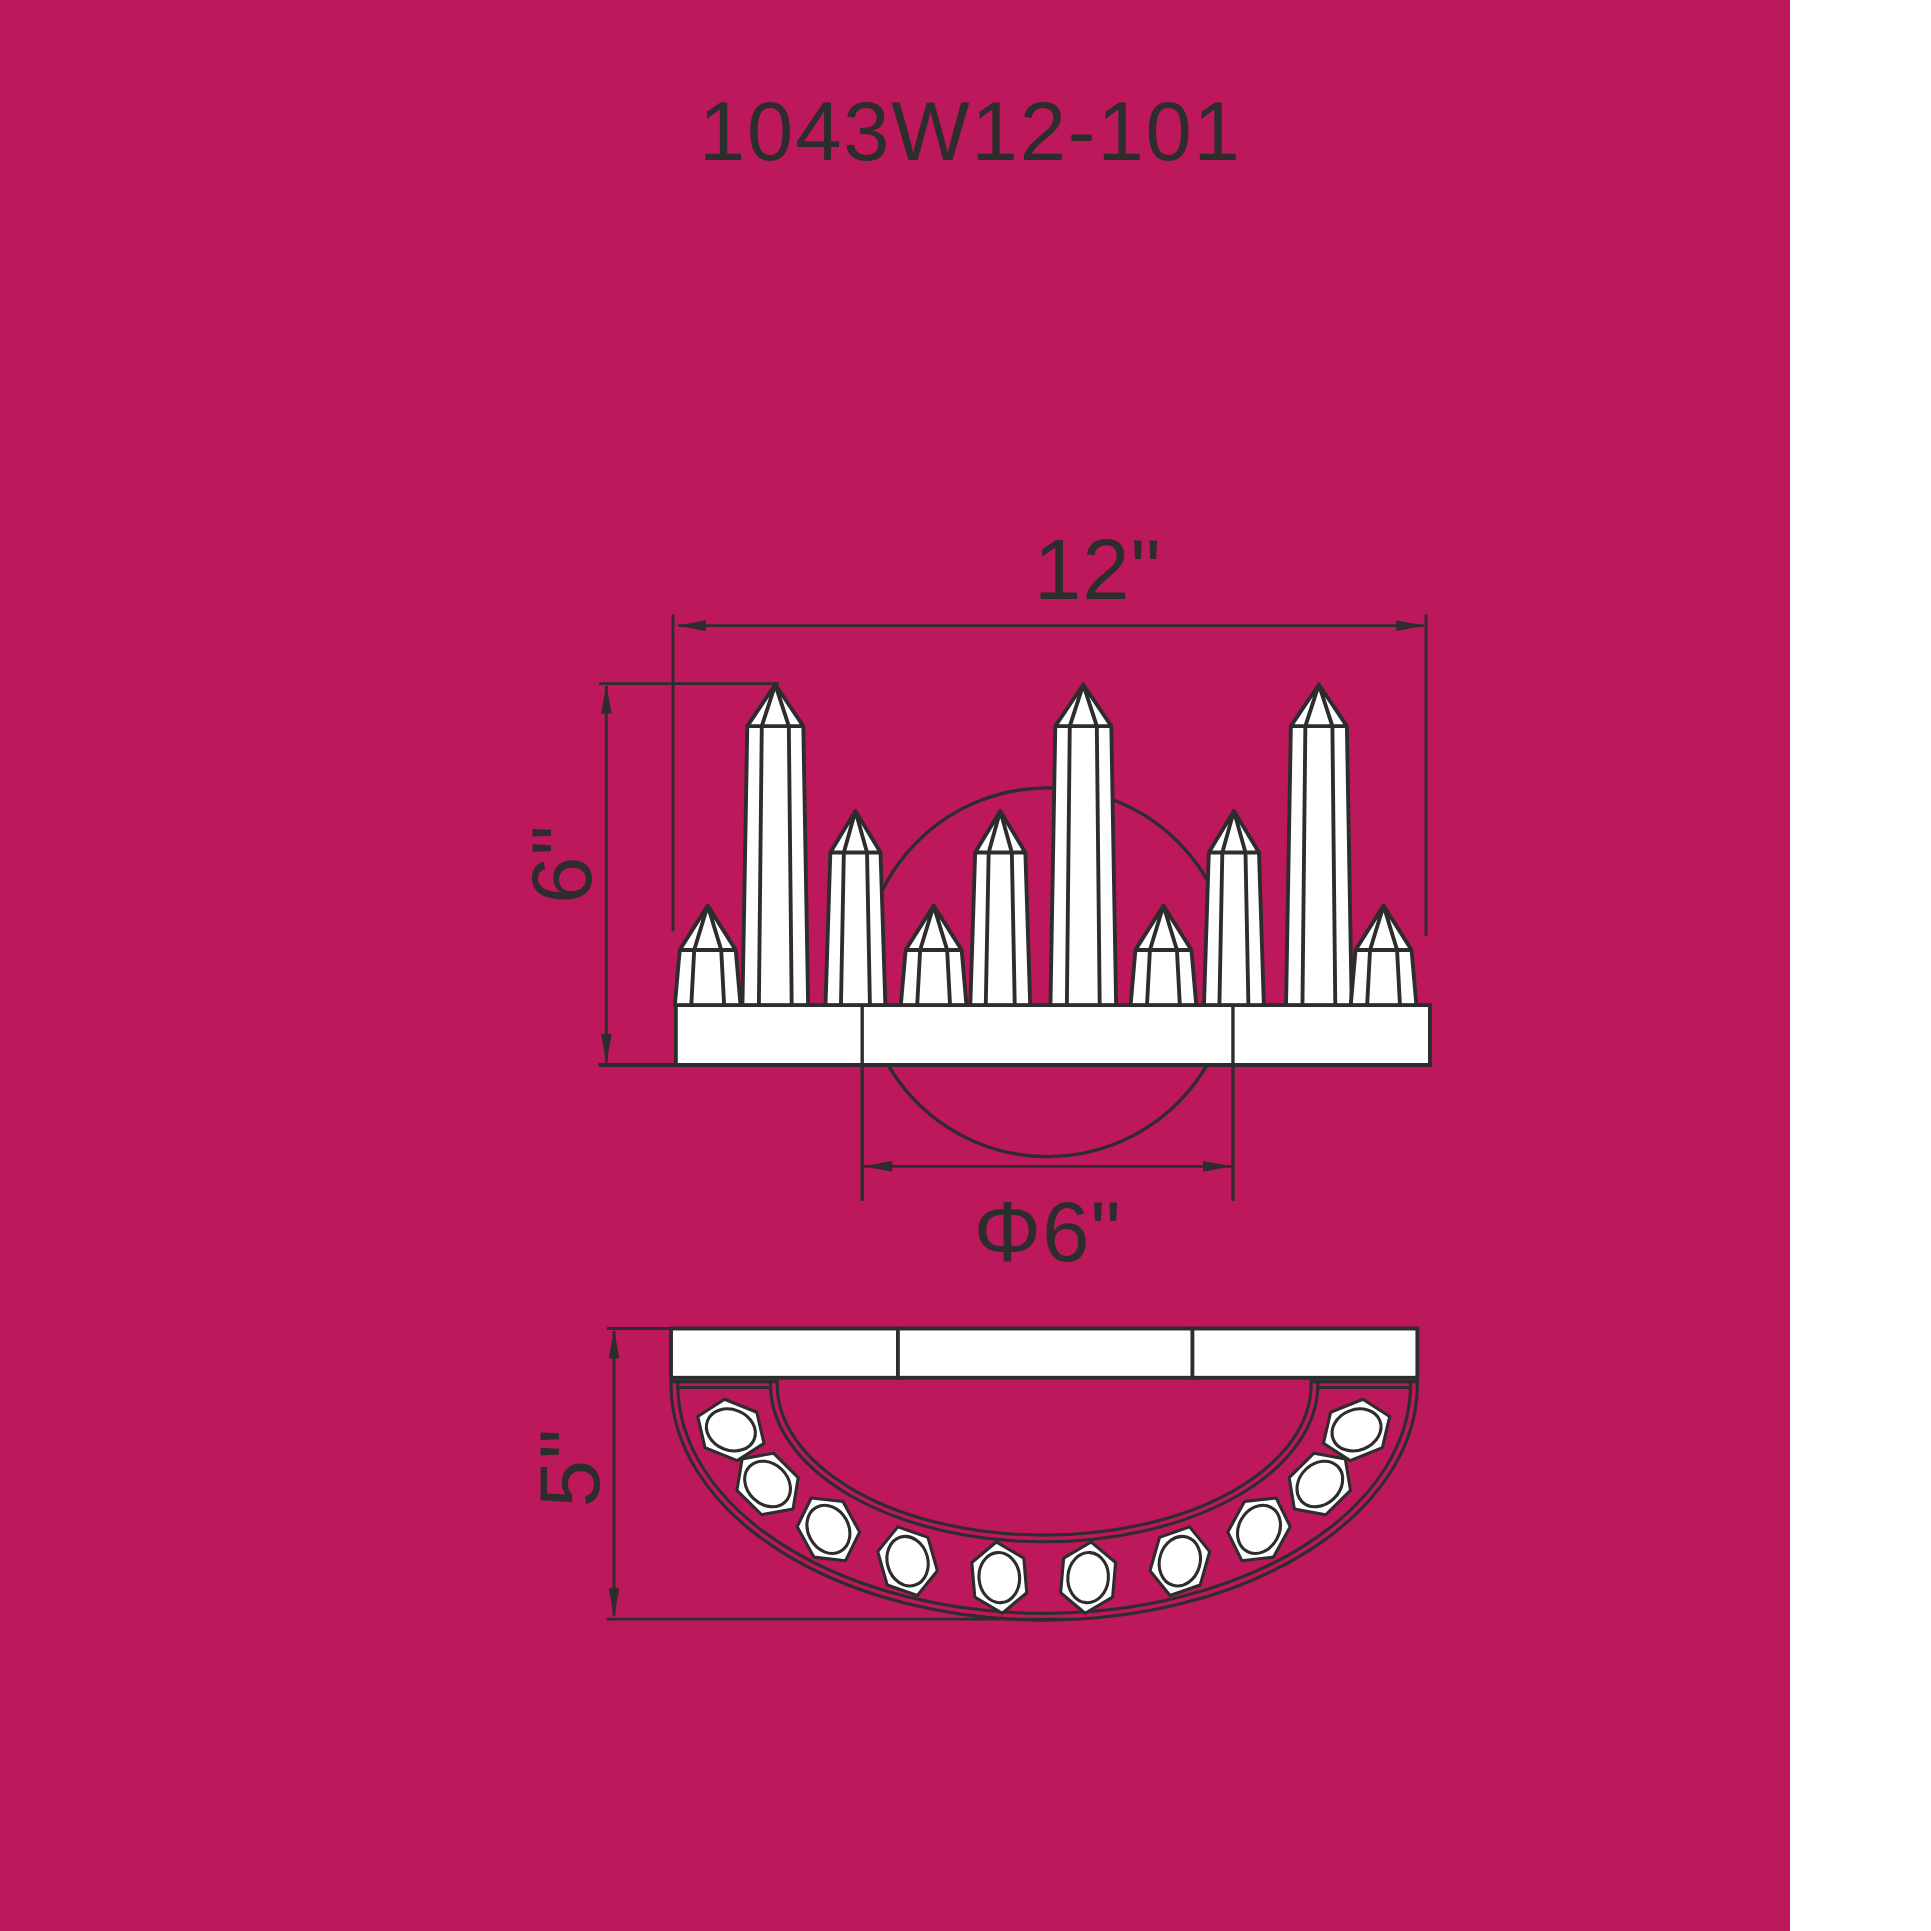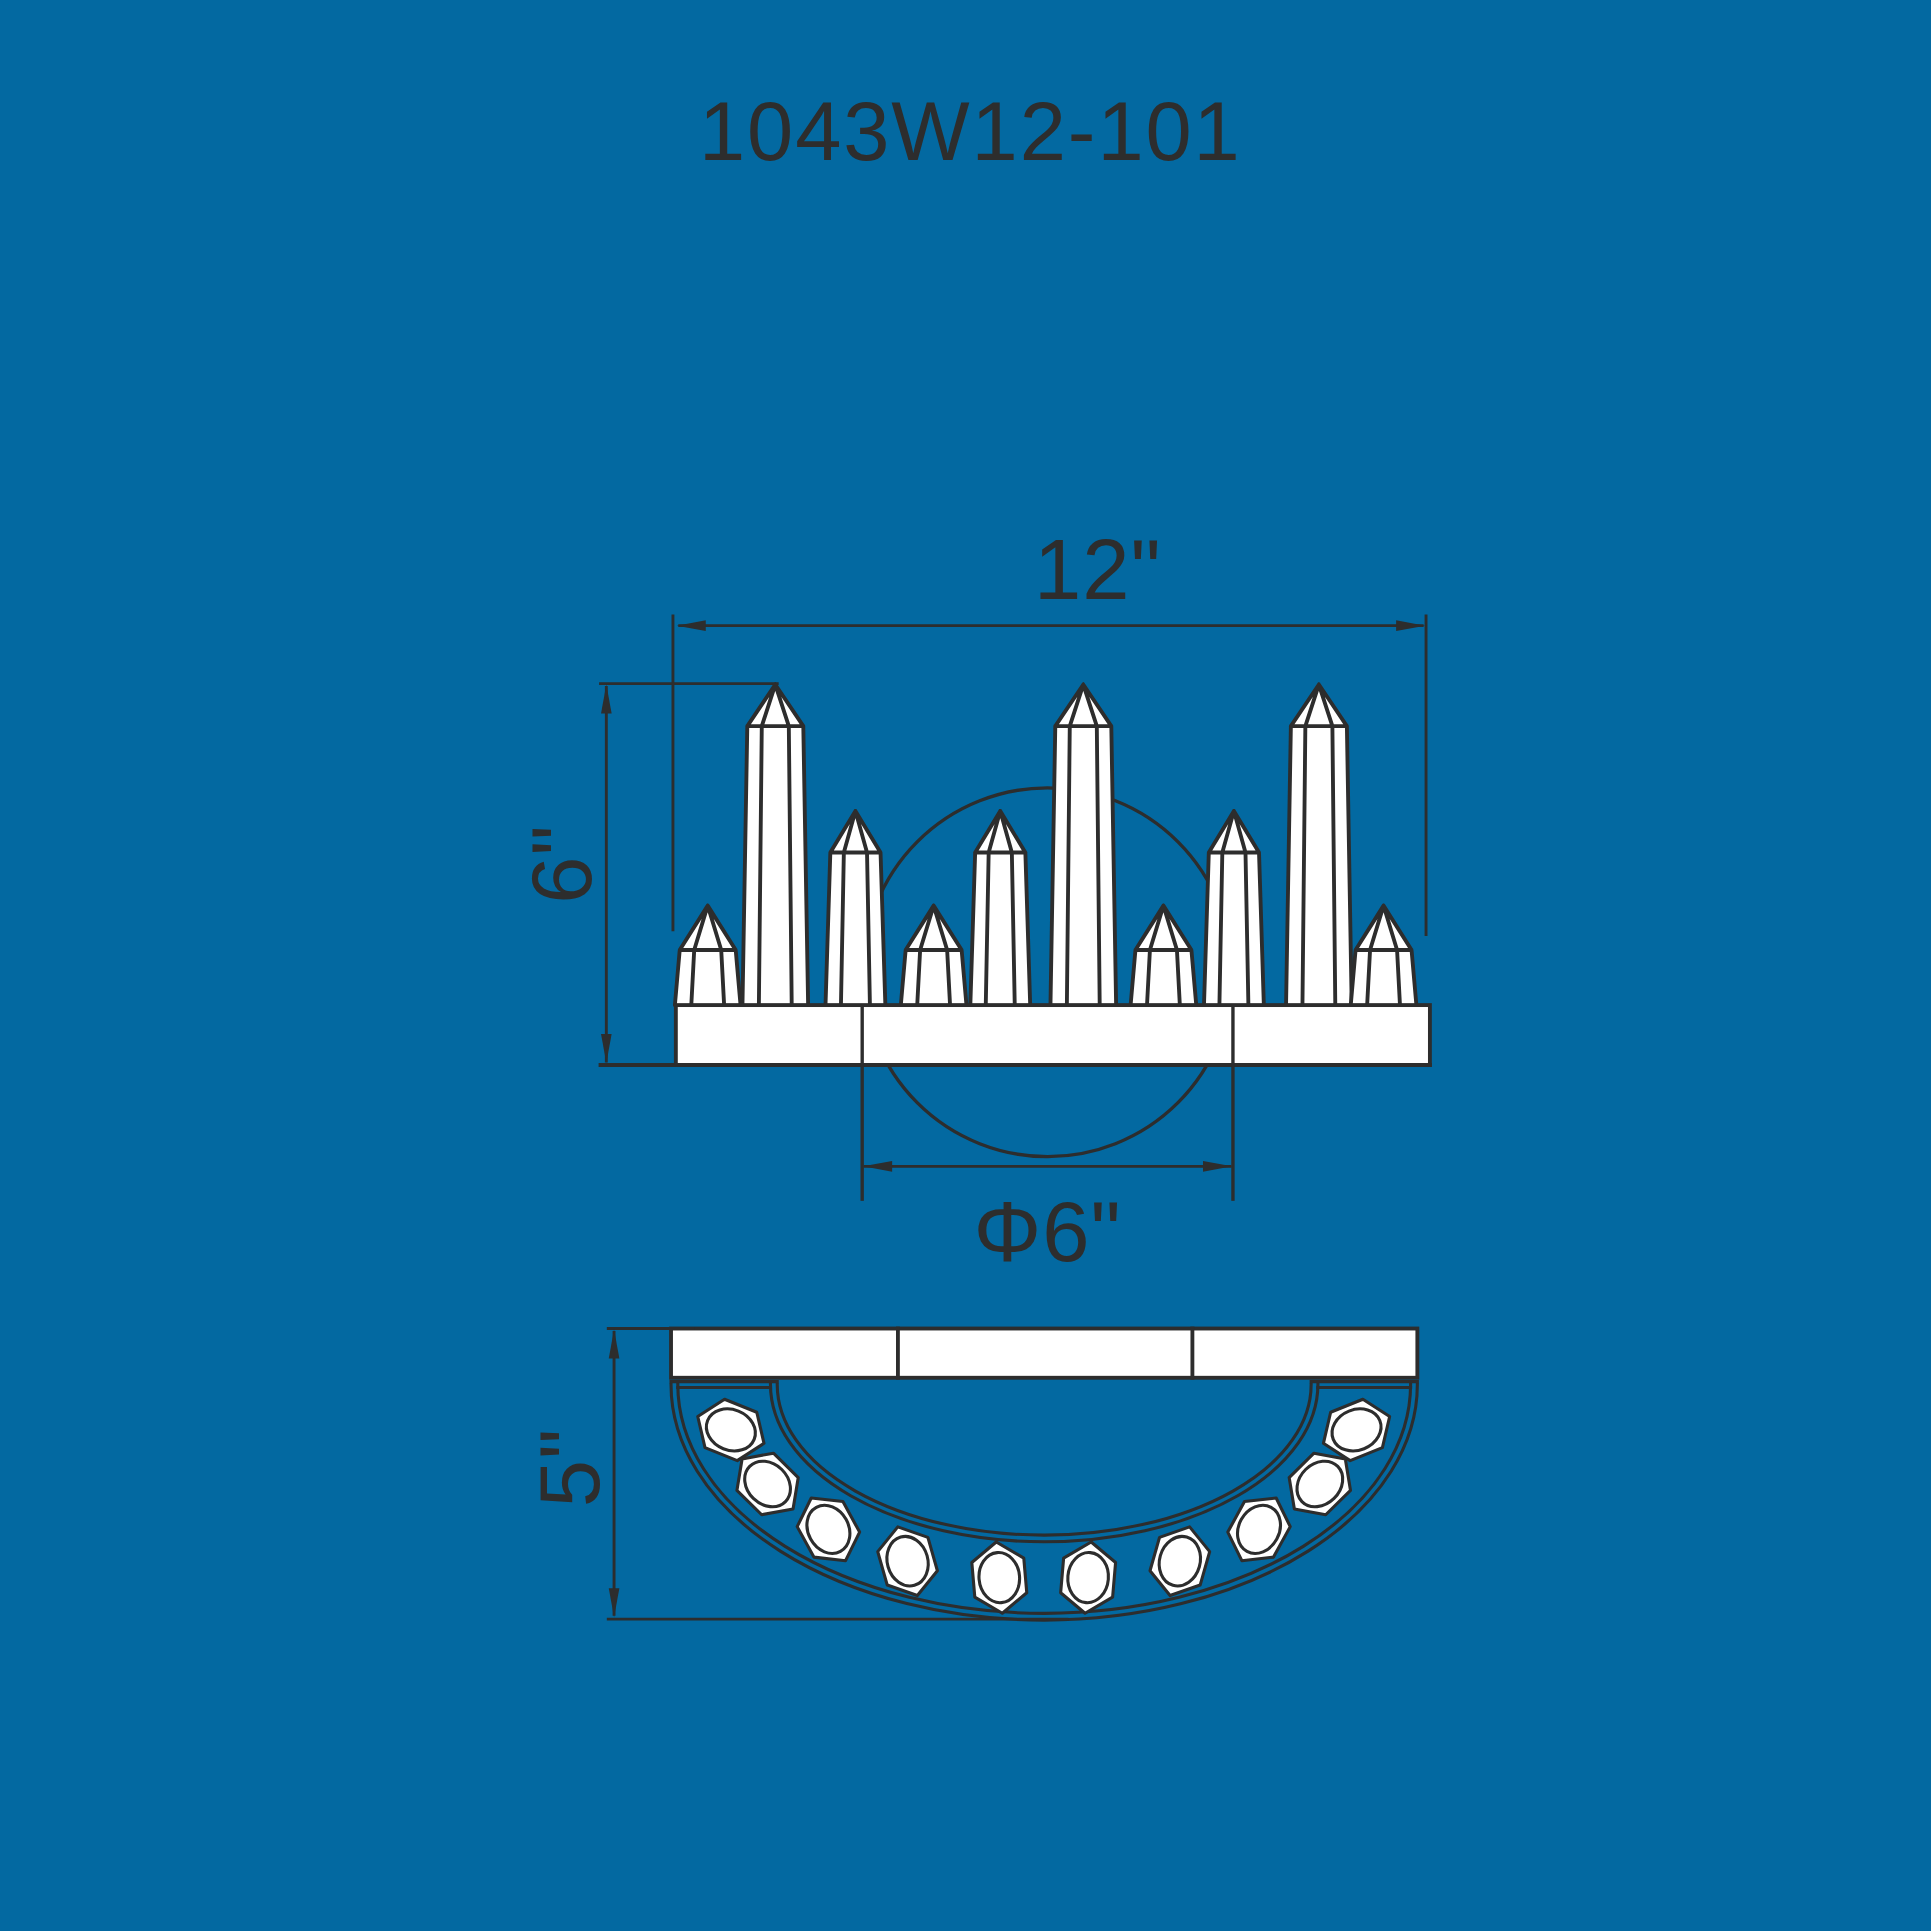--- a/index.html
+++ b/index.html
@@ -1,17 +1,17 @@
 <!DOCTYPE html>
 <html><head>
 <meta charset="utf-8">
 <title>1043W12-101</title>
 <style>
   html,body{margin:0;padding:0;background:#ffffff;}
-  .page{width:1931px;height:1931px;position:relative;background:#0369a1;}
+  .page{width:1790px;height:1931px;position:relative;background:#be185d;}
   svg{display:block;}
   text{font-family:"Liberation Sans","DejaVu Sans",sans-serif;fill:#2d2d2d;}
   .dim-text{font-size:88px;letter-spacing:1px;}
   .title-text{font-size:86px;letter-spacing:2px;}
 </style>
 </head>
 <body>
 
 <div class="page">
 <svg viewBox="0 0 2000 2000" width="1931" height="1931">

